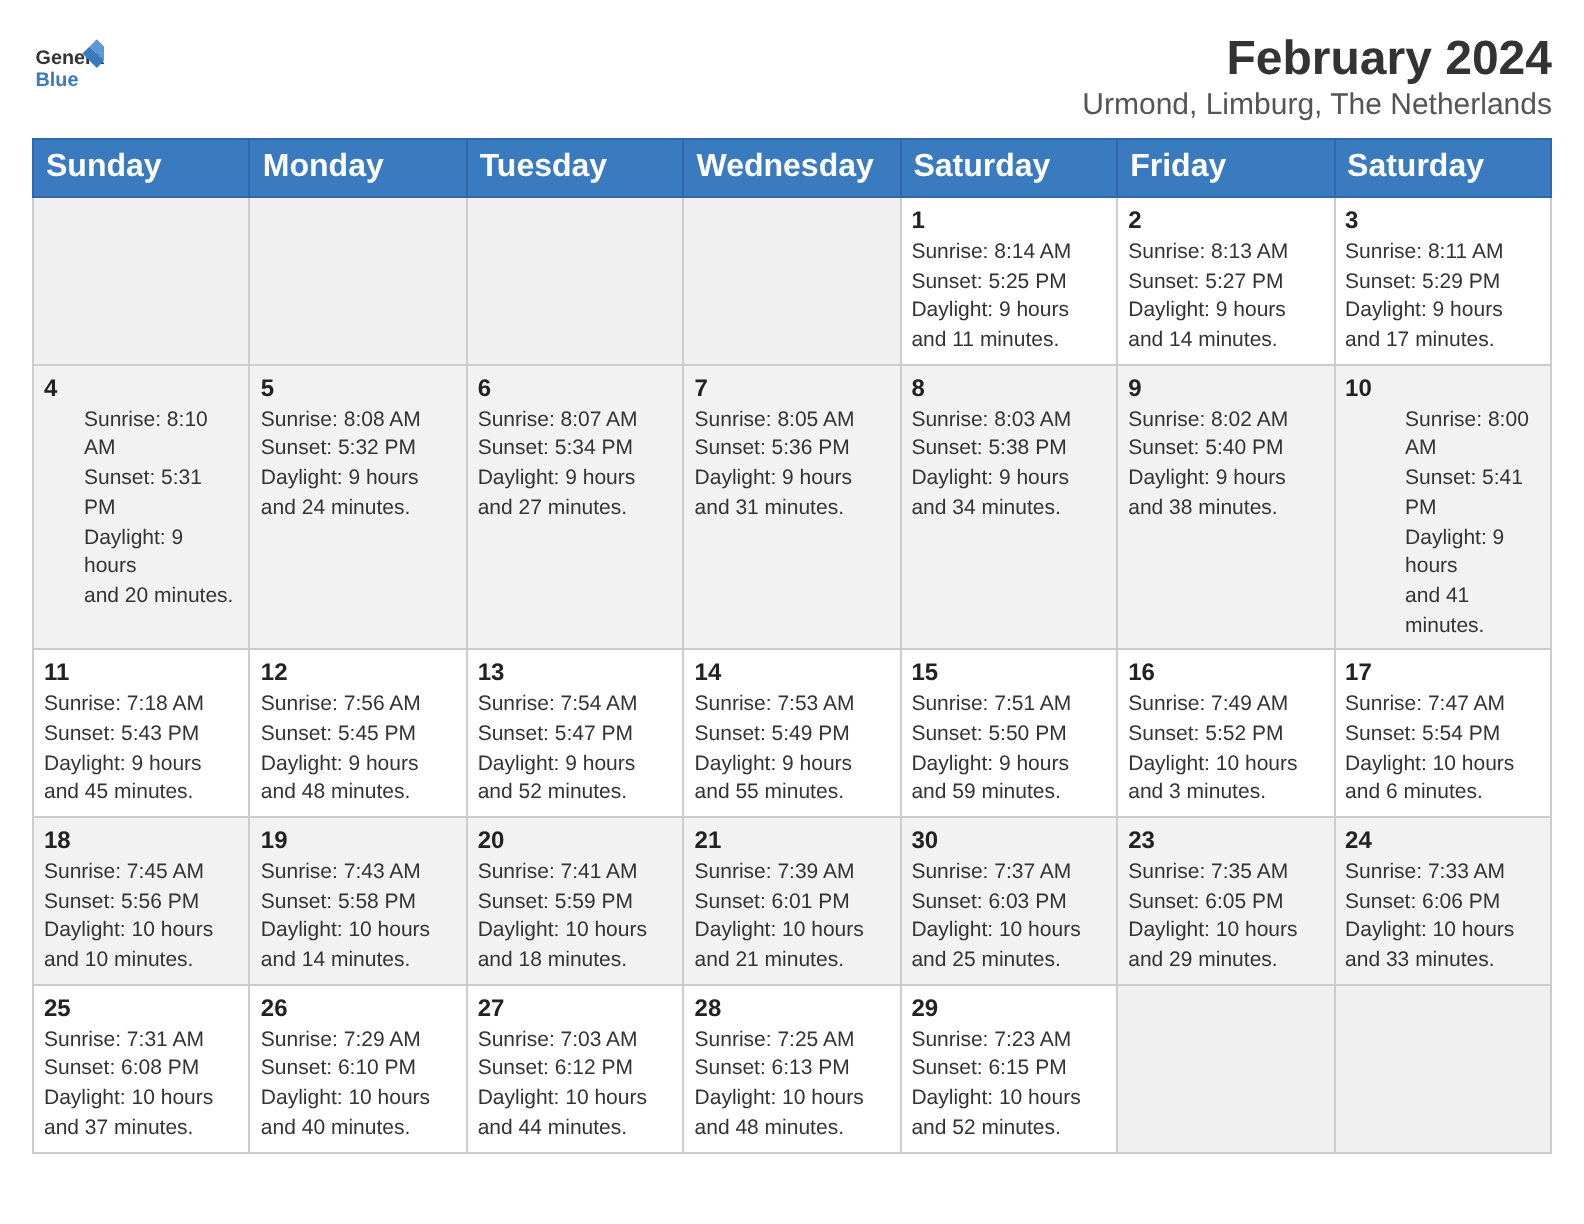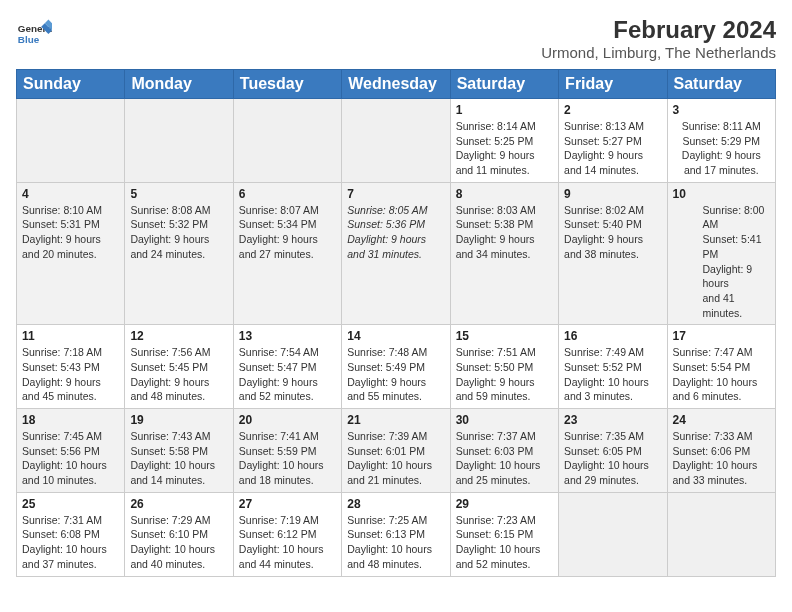--- a/index.html
+++ b/index.html
@@ -126,51 +126,51 @@
         </td>
         <td>
           <div class="day-num">2</div>
           <div class="day-detail" style="white-space: pre-line;">Sunrise: 8:13 AM
 Sunset: 5:27 PM
 Daylight: 9 hours
 and 14 minutes.</div>
         </td>
         <td>
           <div class="day-num">3</div>
-          <div class="day-detail" style="white-space: pre-line; text-align: center;">Sunrise: 8:11 AM
+          <div class="day-detail" style="white-space: pre-line;">Sunrise: 8:11 AM
 Sunset: 5:29 PM
 Daylight: 9 hours
 and 17 minutes.</div>
         </td>
       </tr>
       <tr>
         <td>
           <div class="day-num">4</div>
-          <div class="day-detail" style="white-space: pre-line;">Sunrise: 8:10 AM
+          <div class="day-detail" style="white-space: pre-line; margin-left: 20px;">Sunrise: 8:10 AM
 Sunset: 5:31 PM
 Daylight: 9 hours
 and 20 minutes.</div>
         </td>
         <td>
           <div class="day-num">5</div>
           <div class="day-detail" style="white-space: pre-line;">Sunrise: 8:08 AM
 Sunset: 5:32 PM
 Daylight: 9 hours
 and 24 minutes.</div>
         </td>
         <td>
           <div class="day-num">6</div>
           <div class="day-detail" style="white-space: pre-line;">Sunrise: 8:07 AM
 Sunset: 5:34 PM
 Daylight: 9 hours
 and 27 minutes.</div>
         </td>
         <td>
           <div class="day-num">7</div>
-          <div class="day-detail" style="white-space: pre-line; font-style: italic;">Sunrise: 8:05 AM
+          <div class="day-detail" style="white-space: pre-line;">Sunrise: 8:05 AM
 Sunset: 5:36 PM
 Daylight: 9 hours
 and 31 minutes.</div>
         </td>
         <td>
           <div class="day-num">8</div>
           <div class="day-detail" style="white-space: pre-line;">Sunrise: 8:03 AM
 Sunset: 5:38 PM
 Daylight: 9 hours
 and 34 minutes.</div>
@@ -207,21 +207,21 @@
         </td>
         <td>
           <div class="day-num">13</div>
           <div class="day-detail" style="white-space: pre-line;">Sunrise: 7:54 AM
 Sunset: 5:47 PM
 Daylight: 9 hours
 and 52 minutes.</div>
         </td>
         <td>
           <div class="day-num">14</div>
-          <div class="day-detail" style="white-space: pre-line;">Sunrise: 7:48 AM
+          <div class="day-detail" style="white-space: pre-line;">Sunrise: 7:53 AM
 Sunset: 5:49 PM
 Daylight: 9 hours
 and 55 minutes.</div>
         </td>
         <td>
           <div class="day-num">15</div>
           <div class="day-detail" style="white-space: pre-line;">Sunrise: 7:51 AM
 Sunset: 5:50 PM
 Daylight: 9 hours
 and 59 minutes.</div>
@@ -302,21 +302,21 @@
         </td>
         <td>
           <div class="day-num">26</div>
           <div class="day-detail" style="white-space: pre-line;">Sunrise: 7:29 AM
 Sunset: 6:10 PM
 Daylight: 10 hours
 and 40 minutes.</div>
         </td>
         <td>
           <div class="day-num">27</div>
-          <div class="day-detail" style="white-space: pre-line;">Sunrise: 7:19 AM
+          <div class="day-detail" style="white-space: pre-line;">Sunrise: 7:03 AM
 Sunset: 6:12 PM
 Daylight: 10 hours
 and 44 minutes.</div>
         </td>
         <td>
           <div class="day-num">28</div>
           <div class="day-detail" style="white-space: pre-line;">Sunrise: 7:25 AM
 Sunset: 6:13 PM
 Daylight: 10 hours
 and 48 minutes.</div>

